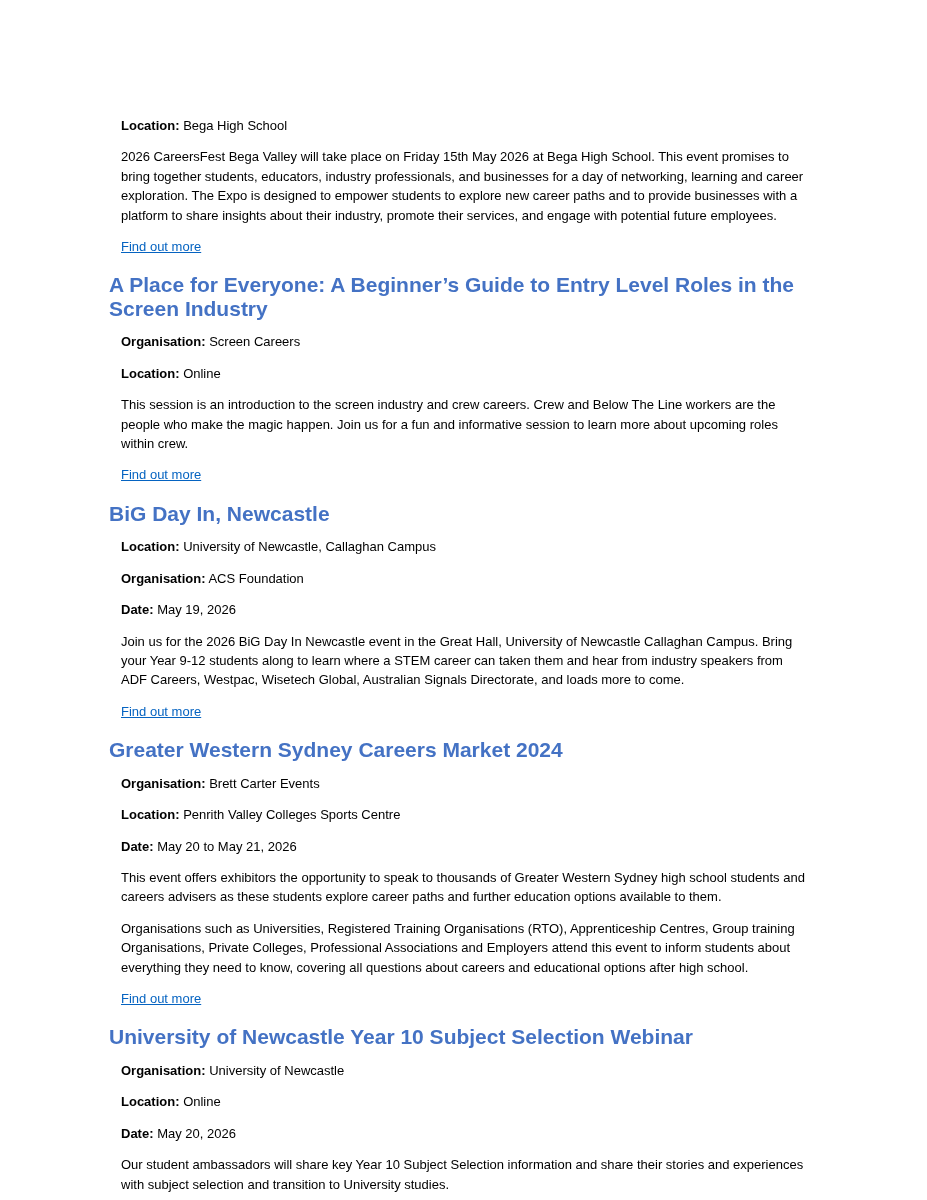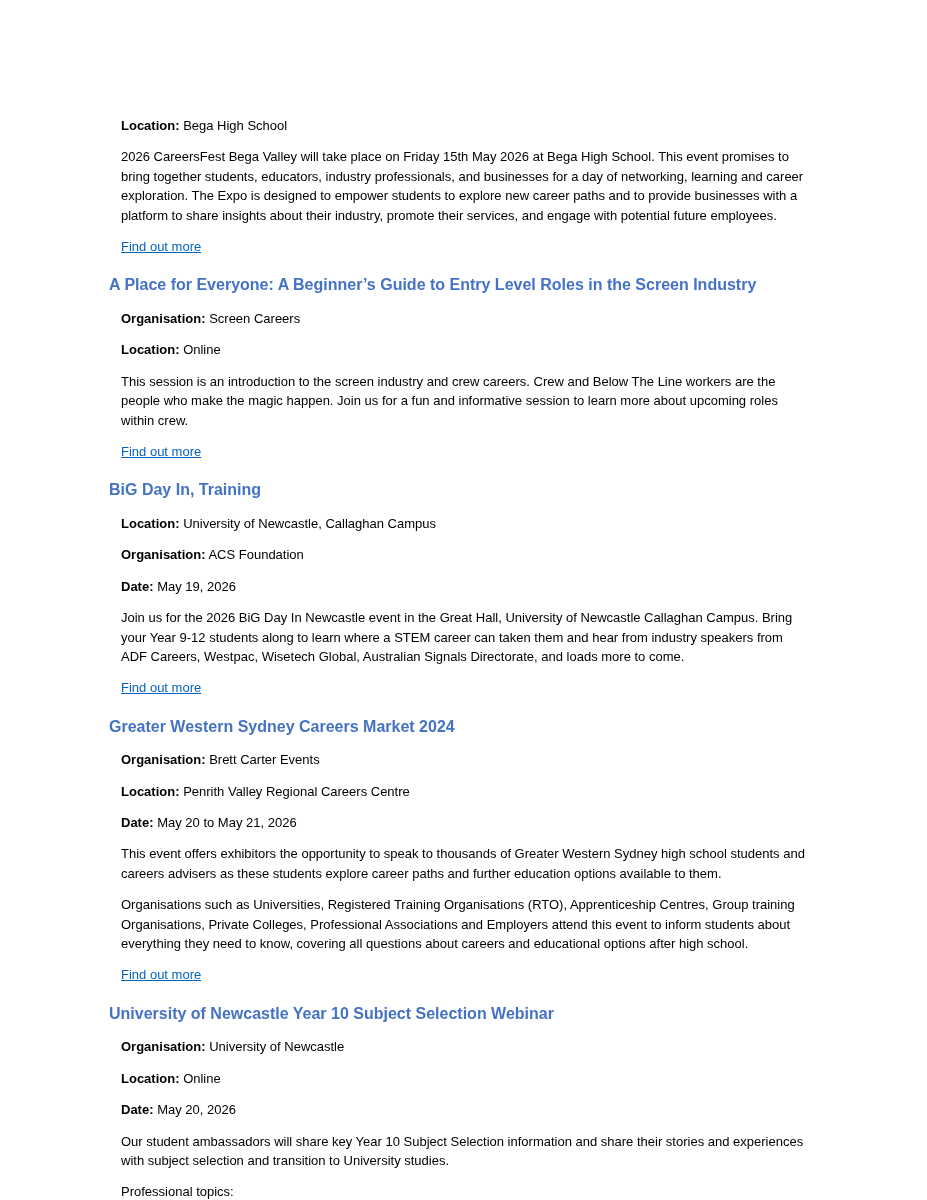--- a/index.html
+++ b/index.html
@@ -11,21 +11,21 @@
     color: #000000;
     overflow: hidden;
   }
   .doc {
     padding: 104px 107px 40px 109px;
   }
   .event { margin-top: 17px; }
   .event:first-child { margin-top: 0; }
   h2.event-title {
     color: var(--heading-color, #4472C4);
-    font-size: 16px;
+    font-size: 21px;
     line-height: 23.5px;
     font-weight: bold;
     margin: 0 0 3px 0;
   }
   p.field, p.desc, p.linkline {
     font-size: 13px;
     line-height: 19.4px;
     margin: 12px;
   }
   .lbl { font-weight: bold; }
@@ -48,32 +48,32 @@
 
   <section class="event">
     <h2 class="event-title">A Place for Everyone: A Beginner’s Guide to Entry Level Roles in the Screen Industry</h2>
     <p class="field"><span class="lbl">Organisation:</span> <span>Screen Careers</span></p>
     <p class="field"><span class="lbl">Location:</span> <span>Online</span></p>
     <p class="desc">This session is an introduction to the screen industry and crew careers. Crew and Below The Line workers are the people who make the magic happen. Join us for a fun and informative session to learn more about upcoming roles within crew.</p>
     <p class="linkline"><a class="more" href="#">Find out more</a></p>
   </section>
 
   <section class="event">
-    <h2 class="event-title">BiG Day In, Training</h2>
+    <h2 class="event-title">BiG Day In, Newcastle</h2>
     <p class="field"><span class="lbl">Location:</span> <span>University of Newcastle, Callaghan Campus</span></p>
     <p class="field"><span class="lbl">Organisation:</span> <span>ACS Foundation</span></p>
     <p class="field"><span class="lbl">Date:</span> <span>May 19, 2026</span></p>
     <p class="desc">Join us for the 2026 BiG Day In Newcastle event in the Great Hall, University of Newcastle Callaghan Campus. Bring your Year 9-12 students along to learn where a STEM career can taken them and hear from industry speakers from ADF Careers, Westpac, Wisetech Global, Australian Signals Directorate, and loads more to come.</p>
     <p class="linkline"><a class="more" href="#">Find out more</a></p>
   </section>
 
   <section class="event">
     <h2 class="event-title">Greater Western Sydney Careers Market 2024</h2>
     <p class="field"><span class="lbl">Organisation:</span> <span>Brett Carter Events</span></p>
-    <p class="field"><span class="lbl">Location:</span> <span>Penrith Valley Regional Careers Centre</span></p>
+    <p class="field"><span class="lbl">Location:</span> <span>Penrith Valley Colleges Sports Centre</span></p>
     <p class="field"><span class="lbl">Date:</span> <span>May 20 to May 21, 2026</span></p>
     <p class="desc">This event offers exhibitors the opportunity to speak to thousands of Greater Western Sydney high school students and careers advisers as these students explore career paths and further education options available to them.</p>
     <p class="desc">Organisations such as Universities, Registered Training Organisations (RTO), Apprenticeship Centres, Group training Organisations, Private Colleges, Professional Associations and Employers attend this event to inform students about everything they need to know, covering all questions about careers and educational options after high school.</p>
     <p class="linkline"><a class="more" href="#">Find out more</a></p>
   </section>
 
   <section class="event">
     <h2 class="event-title">University of Newcastle Year 10 Subject Selection Webinar</h2>
     <p class="field"><span class="lbl">Organisation:</span> <span>University of Newcastle</span></p>
     <p class="field"><span class="lbl">Location:</span> <span>Online</span></p>

